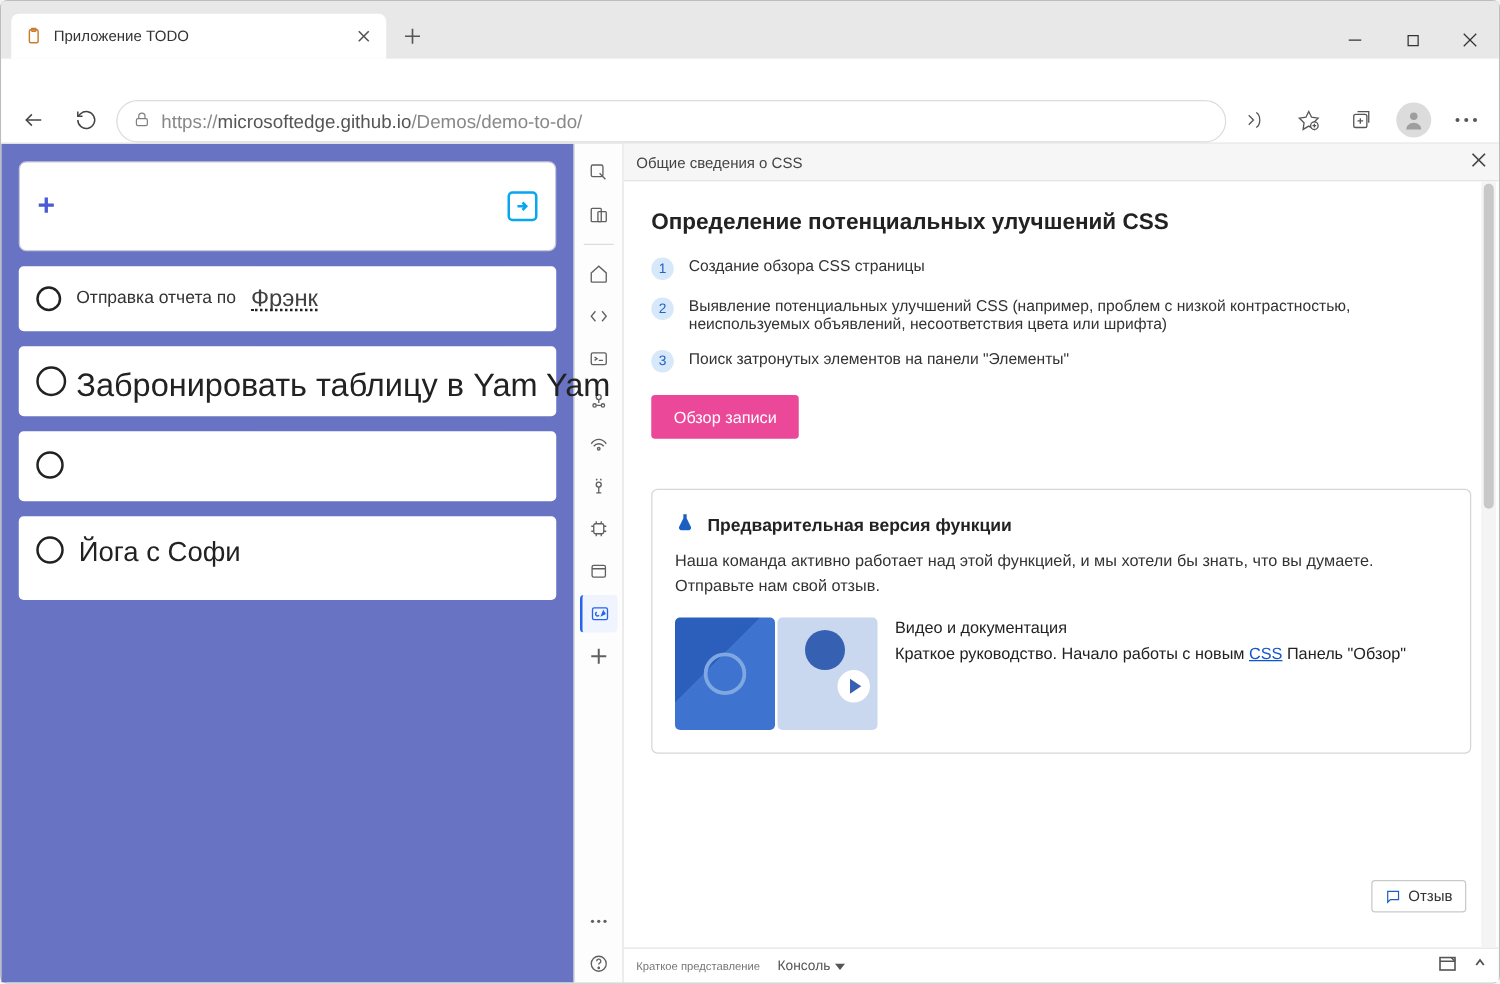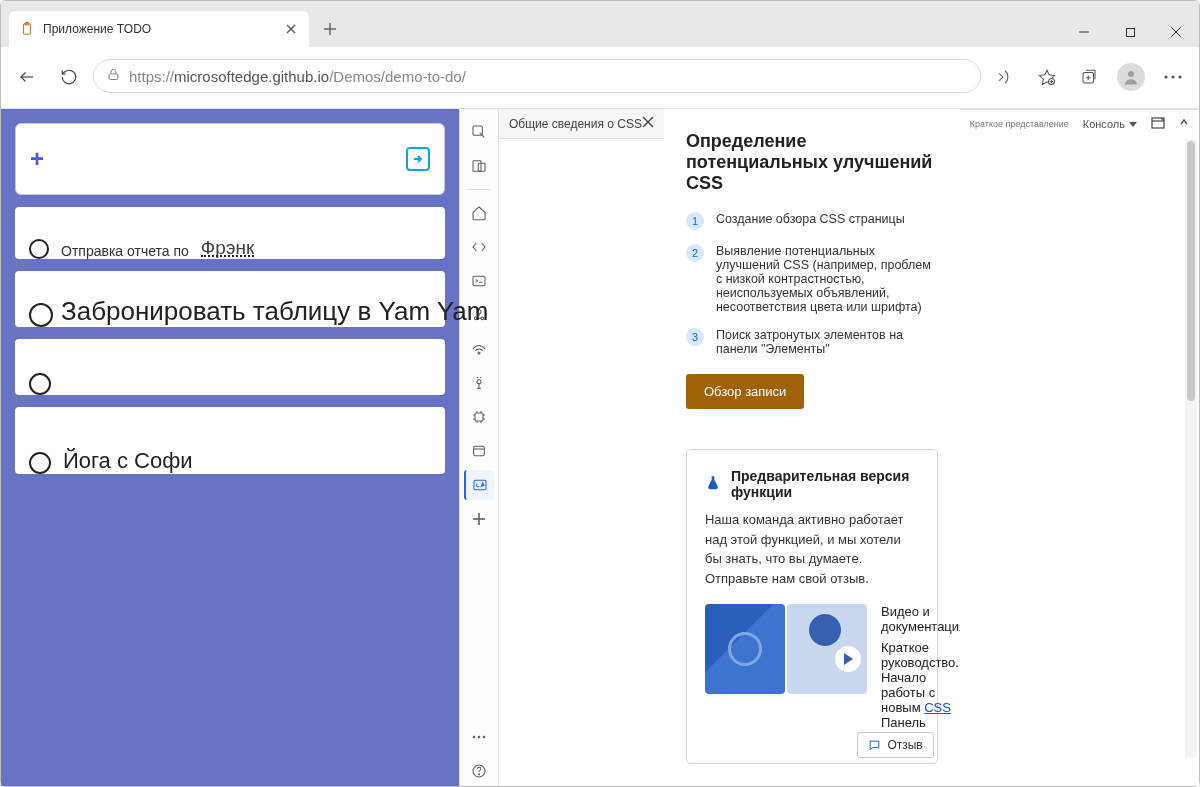--- a/index.html
+++ b/index.html
@@ -8,59 +8,59 @@
 
 .browser-frame { width: 1200px; height: 787px; background: #fff; border: 1px solid #bdbdbd; border-radius: 6px; display: flex; flex-direction: column; }
 .titlebar { height: 46px; background: #e8e8e8; display: flex; align-items: flex-end; }
 .tab { background: #fff; border-top-left-radius: 6px; border-top-right-radius: 6px; height: 36px; width: 300px; margin-left: 8px; display: flex; align-items: center; padding: 0 10px; gap: 8px; }
 .tab-icon { width: 16px; height: 16px; display:flex; align-items:center; justify-content:center; color:#c77c2e; }
 .tab-title { flex: 1; font-size: 12px; color: #333; white-space: nowrap; overflow: hidden; }
 .tab-close { width: 16px; height: 16px; display:flex;align-items:center;justify-content:center;color:#555;cursor:pointer; }
 .newtab { width: 30px; height: 30px; margin-left: 6px; display:flex;align-items:center;justify-content:center;color:#555;cursor:pointer; margin-bottom:3px;}
 .win-controls { margin-left: auto; display: flex; }
 .win-btn { width: 46px; height: 30px; display:flex;align-items:center;justify-content:center;color:#333;cursor:pointer; }
-.addr-bar { height: 50px; background: #fff; border-bottom: 1px solid #e3e3e3; display: flex; align-items: flex-start; padding: 0 8px; gap: 6px; margin-top: 12px; }
+.addr-bar { height: 68px; background: #fff; border-bottom: 1px solid #e3e3e3; display: flex; align-items: flex-end; padding: 0 8px; gap: 6px; }
 .nav-btn { width: 36px; height: 36px; border-radius: 4px; display:flex;align-items:center;justify-content:center;color:#444;cursor:pointer; }
 .url-box { flex: 1; height: 34px; border: 1px solid #dcdcdc; border-radius: 18px; display: flex; align-items: center; padding: 0 12px; gap: 8px; color:#666; }
 .url-text { color: #555; font-size: 15px; }
 .url-text .dim { color: #888; }
 .right-ico { width: 36px; height: 36px; display:flex;align-items:center;justify-content:center;color:#555;cursor:pointer; }
 .avatar { width: 28px; height: 28px; border-radius: 50%; background: #dcdcdc; display:flex;align-items:center;justify-content:center; }
 
 
 .content-row { flex: 1; display: flex; overflow: hidden; }
 
 
 .todo-app { width: 458px; background: #6873c3; padding: 14px; display:flex; flex-direction:column; gap:12px; }
 .todo-add { background: #fff; border: 1px solid #c8c8d8; border-radius: 6px; height: 72px; display:flex; align-items:center; padding: 0 14px; justify-content:space-between; }
 .plus { color: #4a5bd3; font-size: 24px; font-weight: bold; }
 .arrow-btn { width: 24px; height: 24px; border: 2px solid #07a6f0; border-radius: 4px; display:flex;align-items:center;justify-content:center;color:#07a6f0; }
-.todo-item { background: #fff; border-radius: 4px; min-height: 52px; display:flex; align-items:flex-end; padding: 0 14px; gap: 12px; font-size: 20px; color:#222; }
+.todo-item { background: #fff; border-radius: 4px; min-height: 52px; display:flex; align-items:flex-start; padding: 16px 14px; gap: 12px; font-size: 20px; color:#222; }
 .todo-item.big { font-size: 26px; position:relative; }
 .circle { width: 20px; height: 20px; border: 2px solid #222; border-radius: 50%; flex-shrink:0; }
 .small-lbl { font-size: 14px; color:#333; }
 .frank { font-size: 19px; color:#404040; position:relative; }
 .frank::after { content:""; position:absolute; bottom:2px; left:0; right:0; border-bottom:2px dotted #222; }
 .yamover { position:absolute; left:12px; white-space:nowrap; }
 
 
 .dt-rail { width: 40px; background: #fdfdfd; border-left:1px solid #ddd; border-right:1px solid #ddd; display:flex; flex-direction:column; align-items:center; padding-top:8px; gap:4px; }
 .rail-ico { width: 30px; height: 30px; display:flex;align-items:center;justify-content:center;color:#606060;cursor:pointer; border-radius:3px; }
 .rail-ico.sel { color:#2563eb; border-left:2px solid #2563eb; background:#f0f4ff; }
 .rail-spacer { flex:1; }
 
 
-.dt-panel { flex:1; display:flex; flex-direction:row; background:#fff; position:relative; }
+.dt-panel { flex:1; display:flex; flex-direction:column; background:#fff; position:relative; }
 .dt-header { height:30px; border-bottom:1px solid #e4e4e4; background:#f6f6f6; display:flex; align-items:center; padding:0 10px; font-size:12px; color:#444; }
 .dt-close { margin-left:auto; cursor:pointer; color:#444; }
 .dt-body { flex:1; padding: 22px 22px 10px 22px; overflow:auto; position:relative; }
 .dt-body h2 { font-size:18px; font-weight:600; color:#222; margin-bottom:18px; }
 .step { display:flex; gap:12px; margin-bottom:14px; font-size:12.5px; color:#333; align-items:flex-start; }
 .step-num { width:18px; height:18px; border-radius:50%; background:#d6e8f9; color:#2563c7; font-size:11px; display:flex;align-items:center;justify-content:center; flex-shrink:0; }
-.primary-btn { background:#a16207; color:#fff; border:none; border-radius:3px; padding:10px 18px; font-size:13px; cursor:pointer; margin-top:4px; }
+.primary-btn { background:#ec4899; color:#fff; border:none; border-radius:3px; padding:10px 18px; font-size:13px; cursor:pointer; margin-top:4px; }
 .preview-box { border:1px solid #d6d6d6; border-radius:5px; padding:18px; margin-top:40px; }
 .preview-title { display:flex; align-items:center; gap:10px; font-size:14px; font-weight:600; color:#222; margin-bottom:10px; }
 .preview-desc { font-size:13px; color:#333; line-height:1.5; margin-bottom:16px; }
 .preview-media { display:flex; gap:14px; align-items:flex-start; }
 .thumb-group { display:flex; gap:2px; }
 .thumb { width:80px; height:90px; border-radius:4px; }
 .thumb.a { background: linear-gradient(135deg,#2b5fbb 40%, #3e73cf 40%); position:relative; }
 .thumb.a::after { content:""; position:absolute; top:50%; left:50%; width:28px; height:28px; border:3px solid #7fa8e3; border-radius:50%; transform:translate(-50%,-50%); }
 .thumb.b { background:#c9d8ee; position:relative; }
 .thumb.b::before { content:""; position:absolute; top:10px; left:22px; width:32px; height:32px; background:#3660b2; border-radius:50%; }

